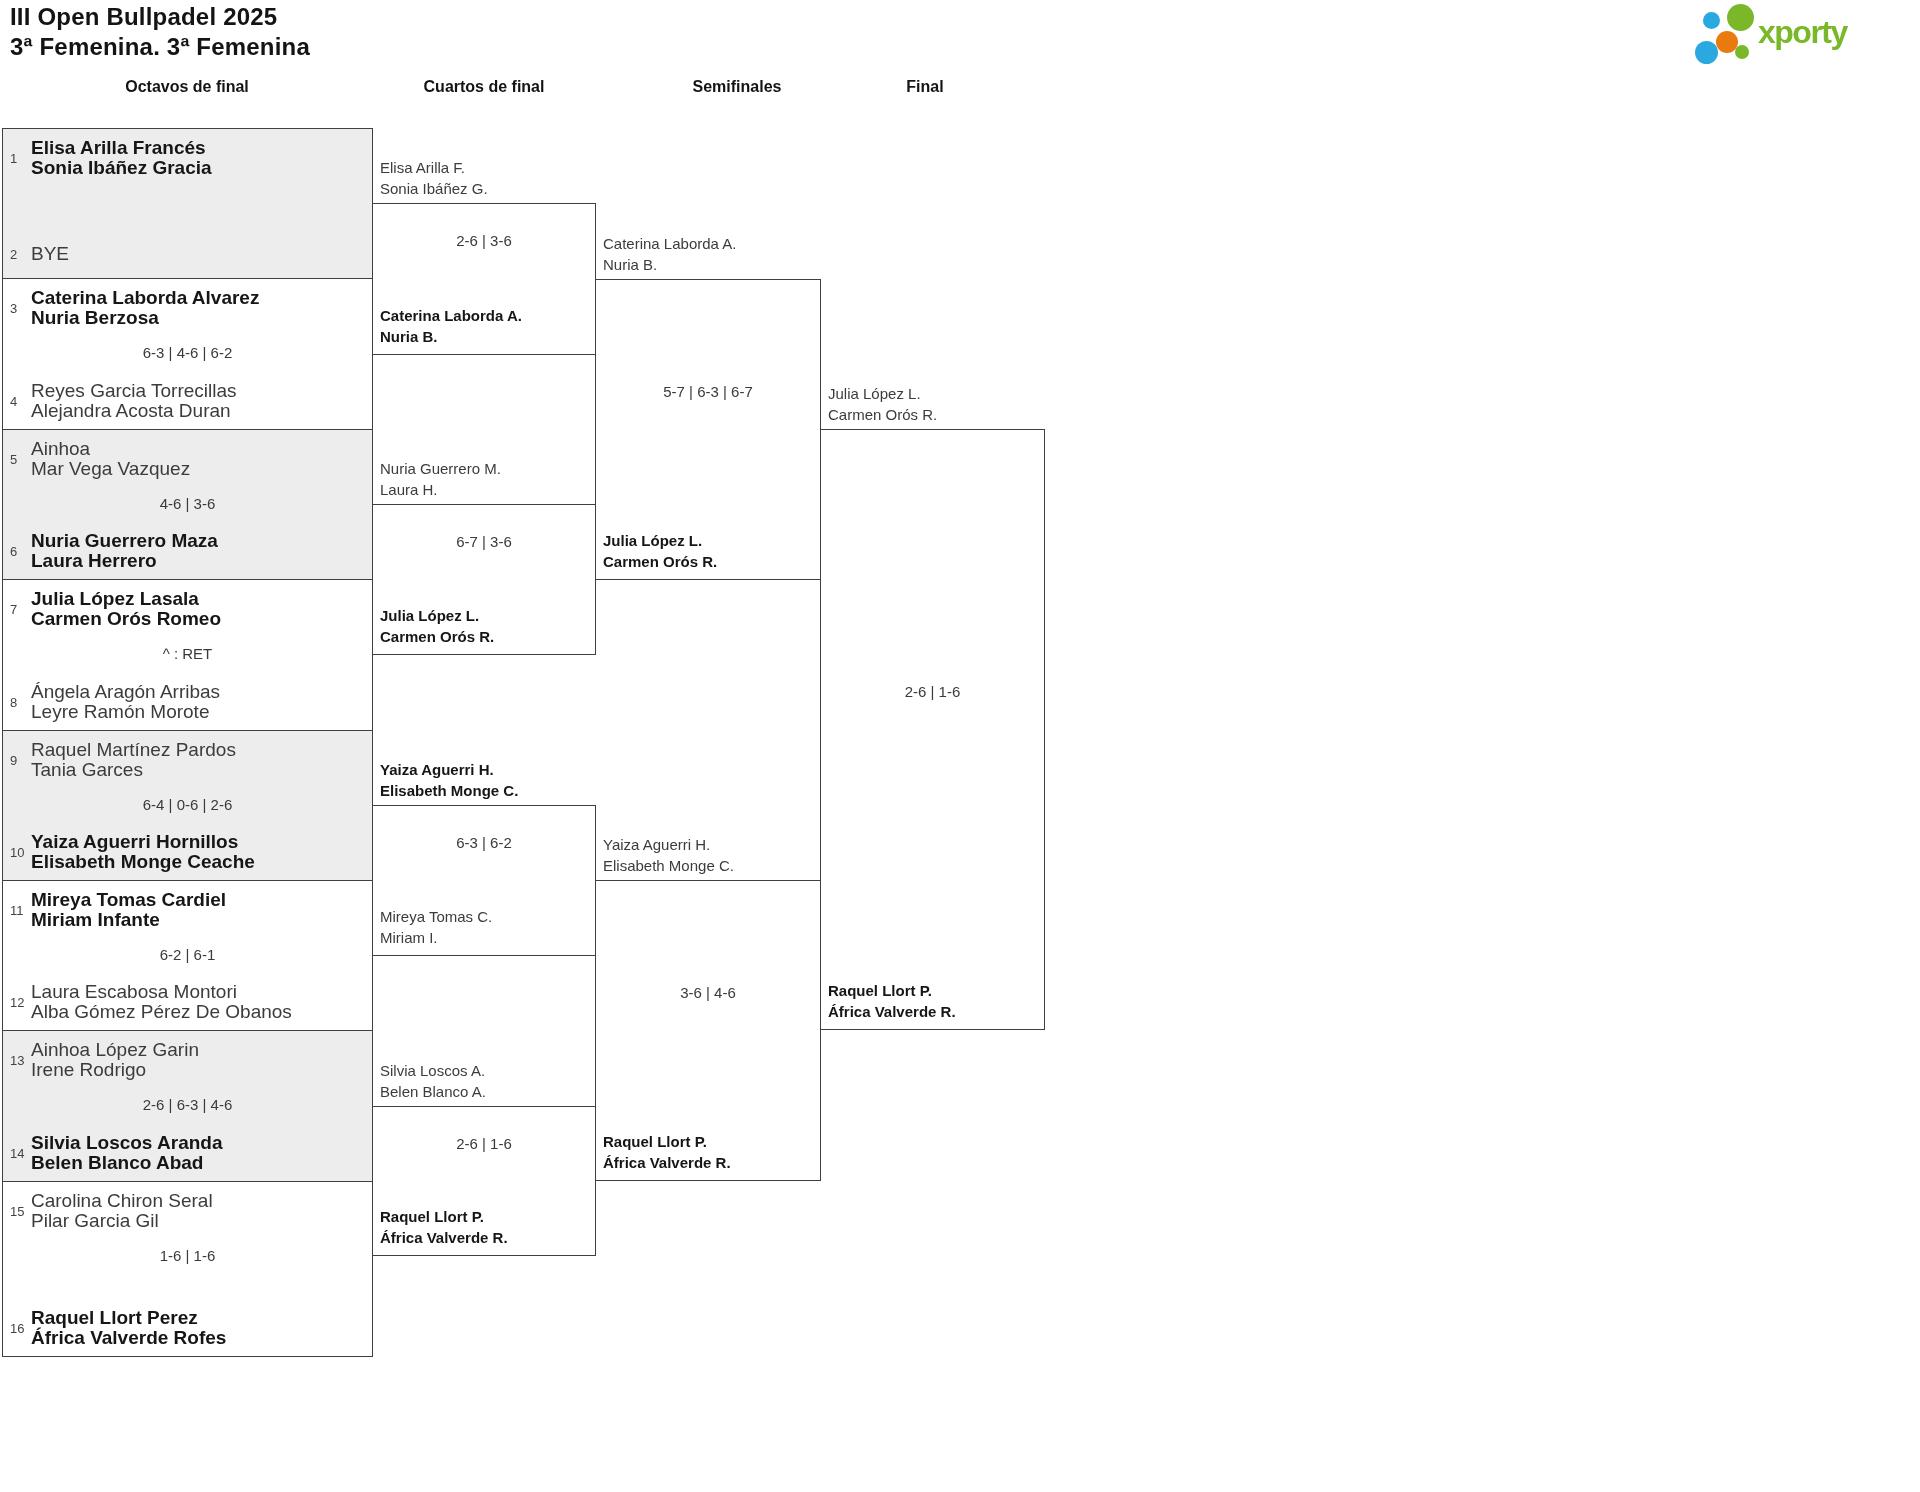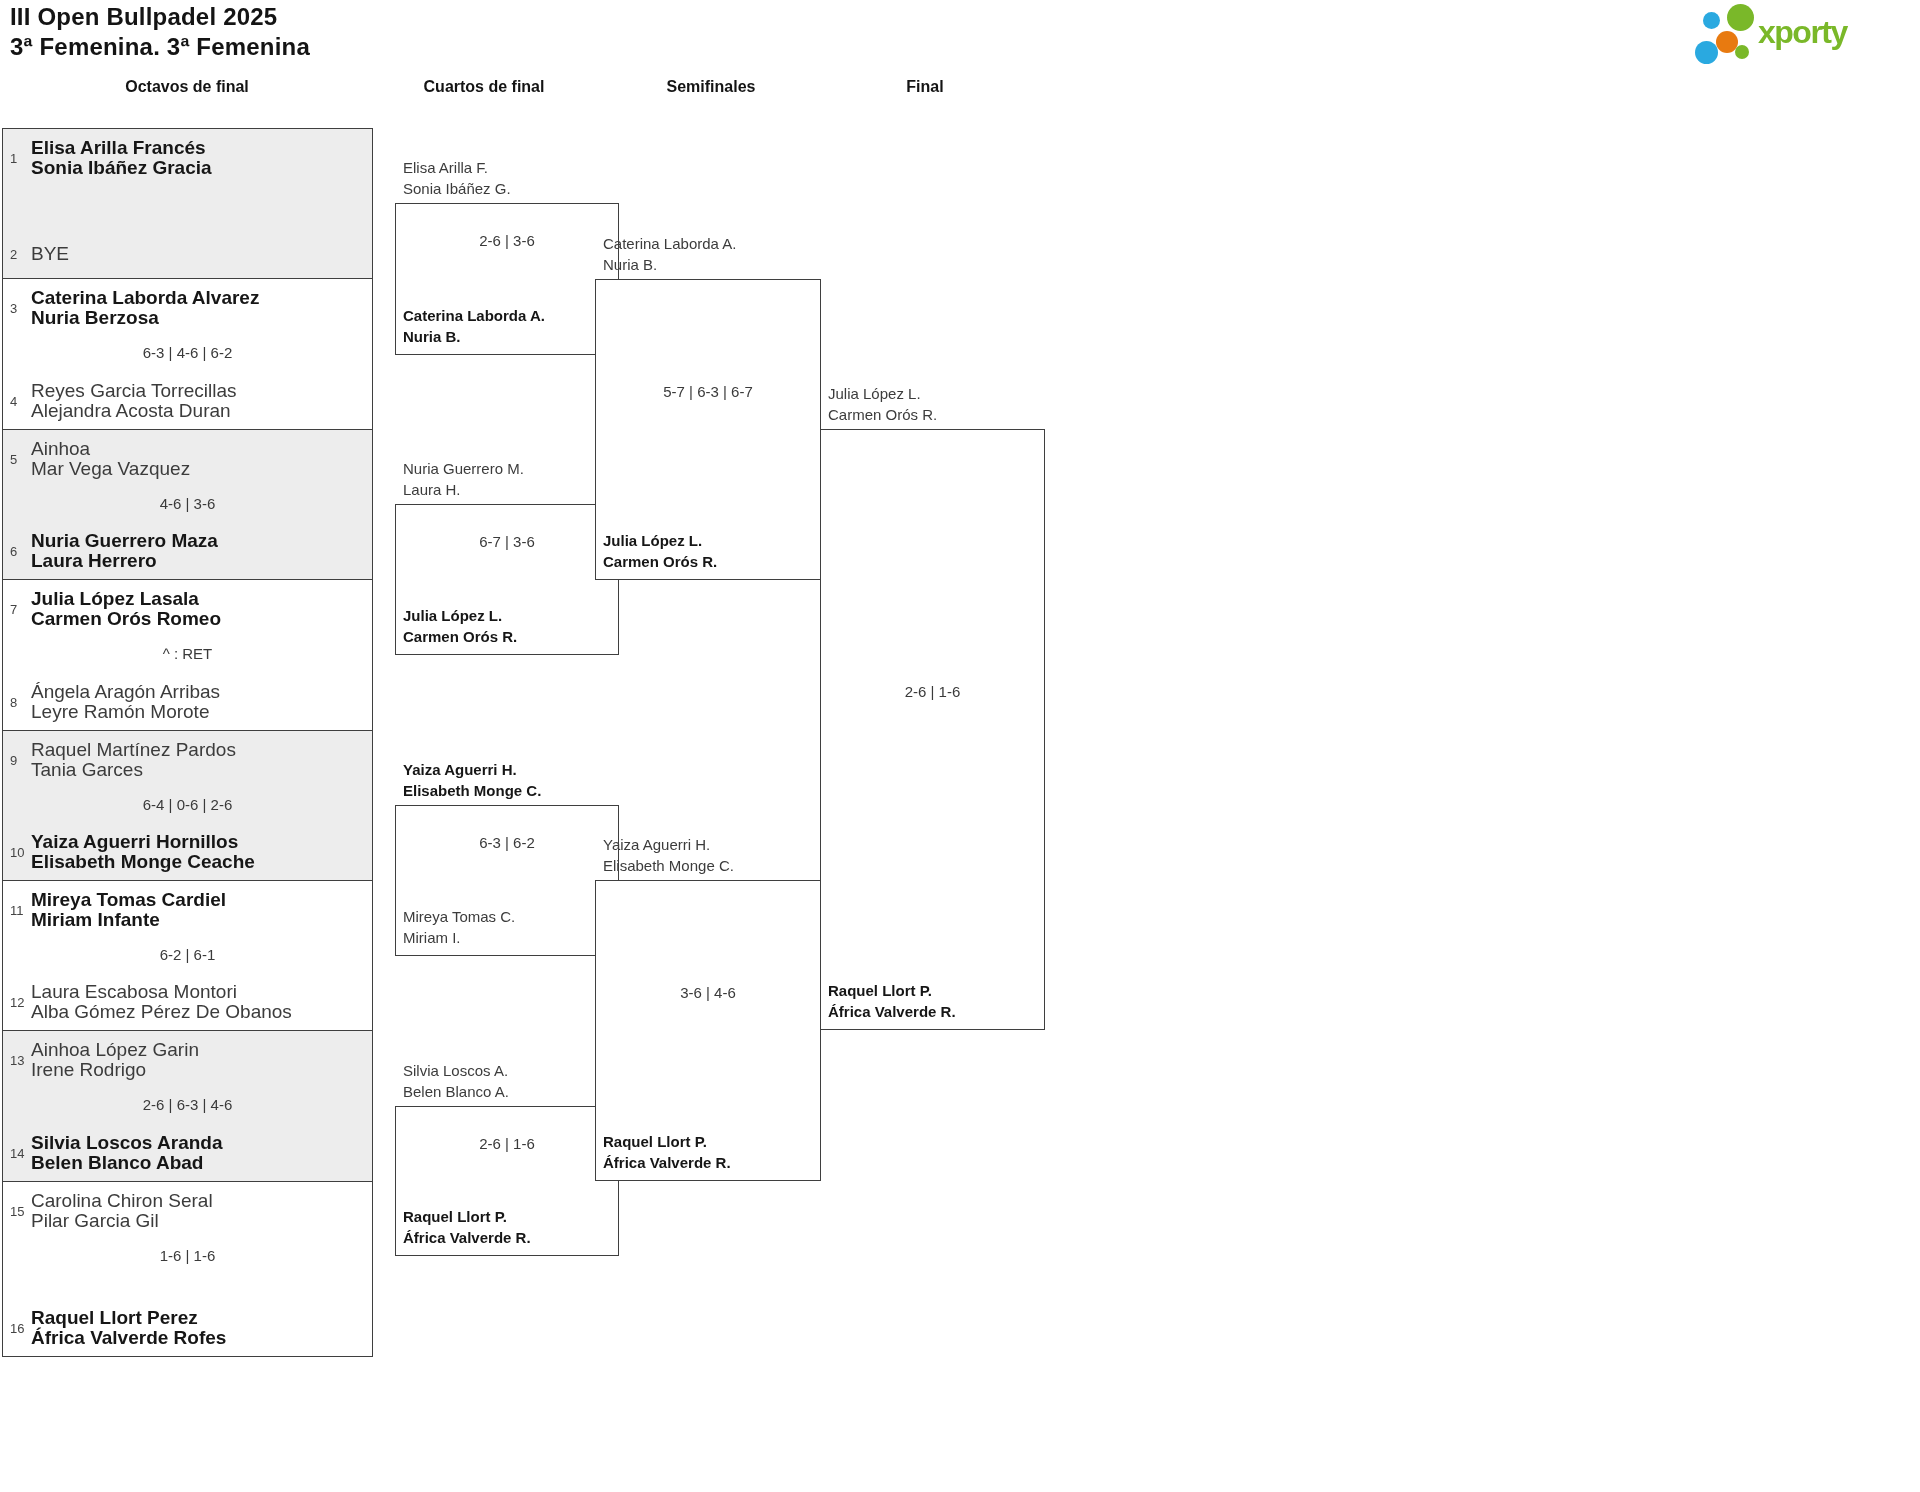--- a/index.html
+++ b/index.html
@@ -12,32 +12,32 @@
 
   
   .title{left:10px;top:2px;font-size:24px;line-height:30px;font-weight:600;color:#141414;letter-spacing:.2px;}
   .logo{left:1690px;top:0px;width:226px;height:64px;display:flex;align-items:center;}
   .logo-dots{position:relative;width:68px;height:64px;flex:0 0 68px;}
   .dot{position:absolute;border-radius:50%;}
   .logo-text{font-size:32px;font-weight:800;color:#7ab829;letter-spacing:-1.5px;line-height:64px;}
 
   
   .round-header{top:78px;width:300px;text-align:center;font-size:16px;font-weight:600;color:#141414;}
-  .rh1{left:37px;} .rh2{left:334px;} .rh3{left:561px;} .rh4{left:775px;}
+  .rh1{left:37px;} .rh2{left:334px;} .rh3{left:587px;} .rh4{left:775px;}
 
   
   .box{position:absolute;border:1px solid #3f3f3f;box-sizing:border-box;background:#fff;}
   .shade{background:#ededed;}
   .r1{left:2px;width:371px;}
   .r1a{top:128px;height:151px;} .r1b{top:278px;height:152px;}
   .r1c{top:429px;height:151px;} .r1d{top:579px;height:152px;}
   .r1e{top:730px;height:151px;} .r1f{top:880px;height:151px;}
   .r1g{top:1030px;height:152px;} .r1h{top:1181px;height:176px;}
 
-  .qf{left:372px;width:224px;margin-left:23px;}
+  .qf{left:372px;width:224px;}
   .qf1{top:203px;height:152px;} .qf2{top:504px;height:151px;}
   .qf3{top:805px;height:151px;} .qf4{top:1106px;height:150px;}
 
   .sf{left:595px;width:226px;}
   .sf1{top:279px;height:301px;} .sf2{top:880px;height:301px;}
 
   .fin{left:820px;width:225px;}
   .fin1{top:429px;height:601px;}
 
   

